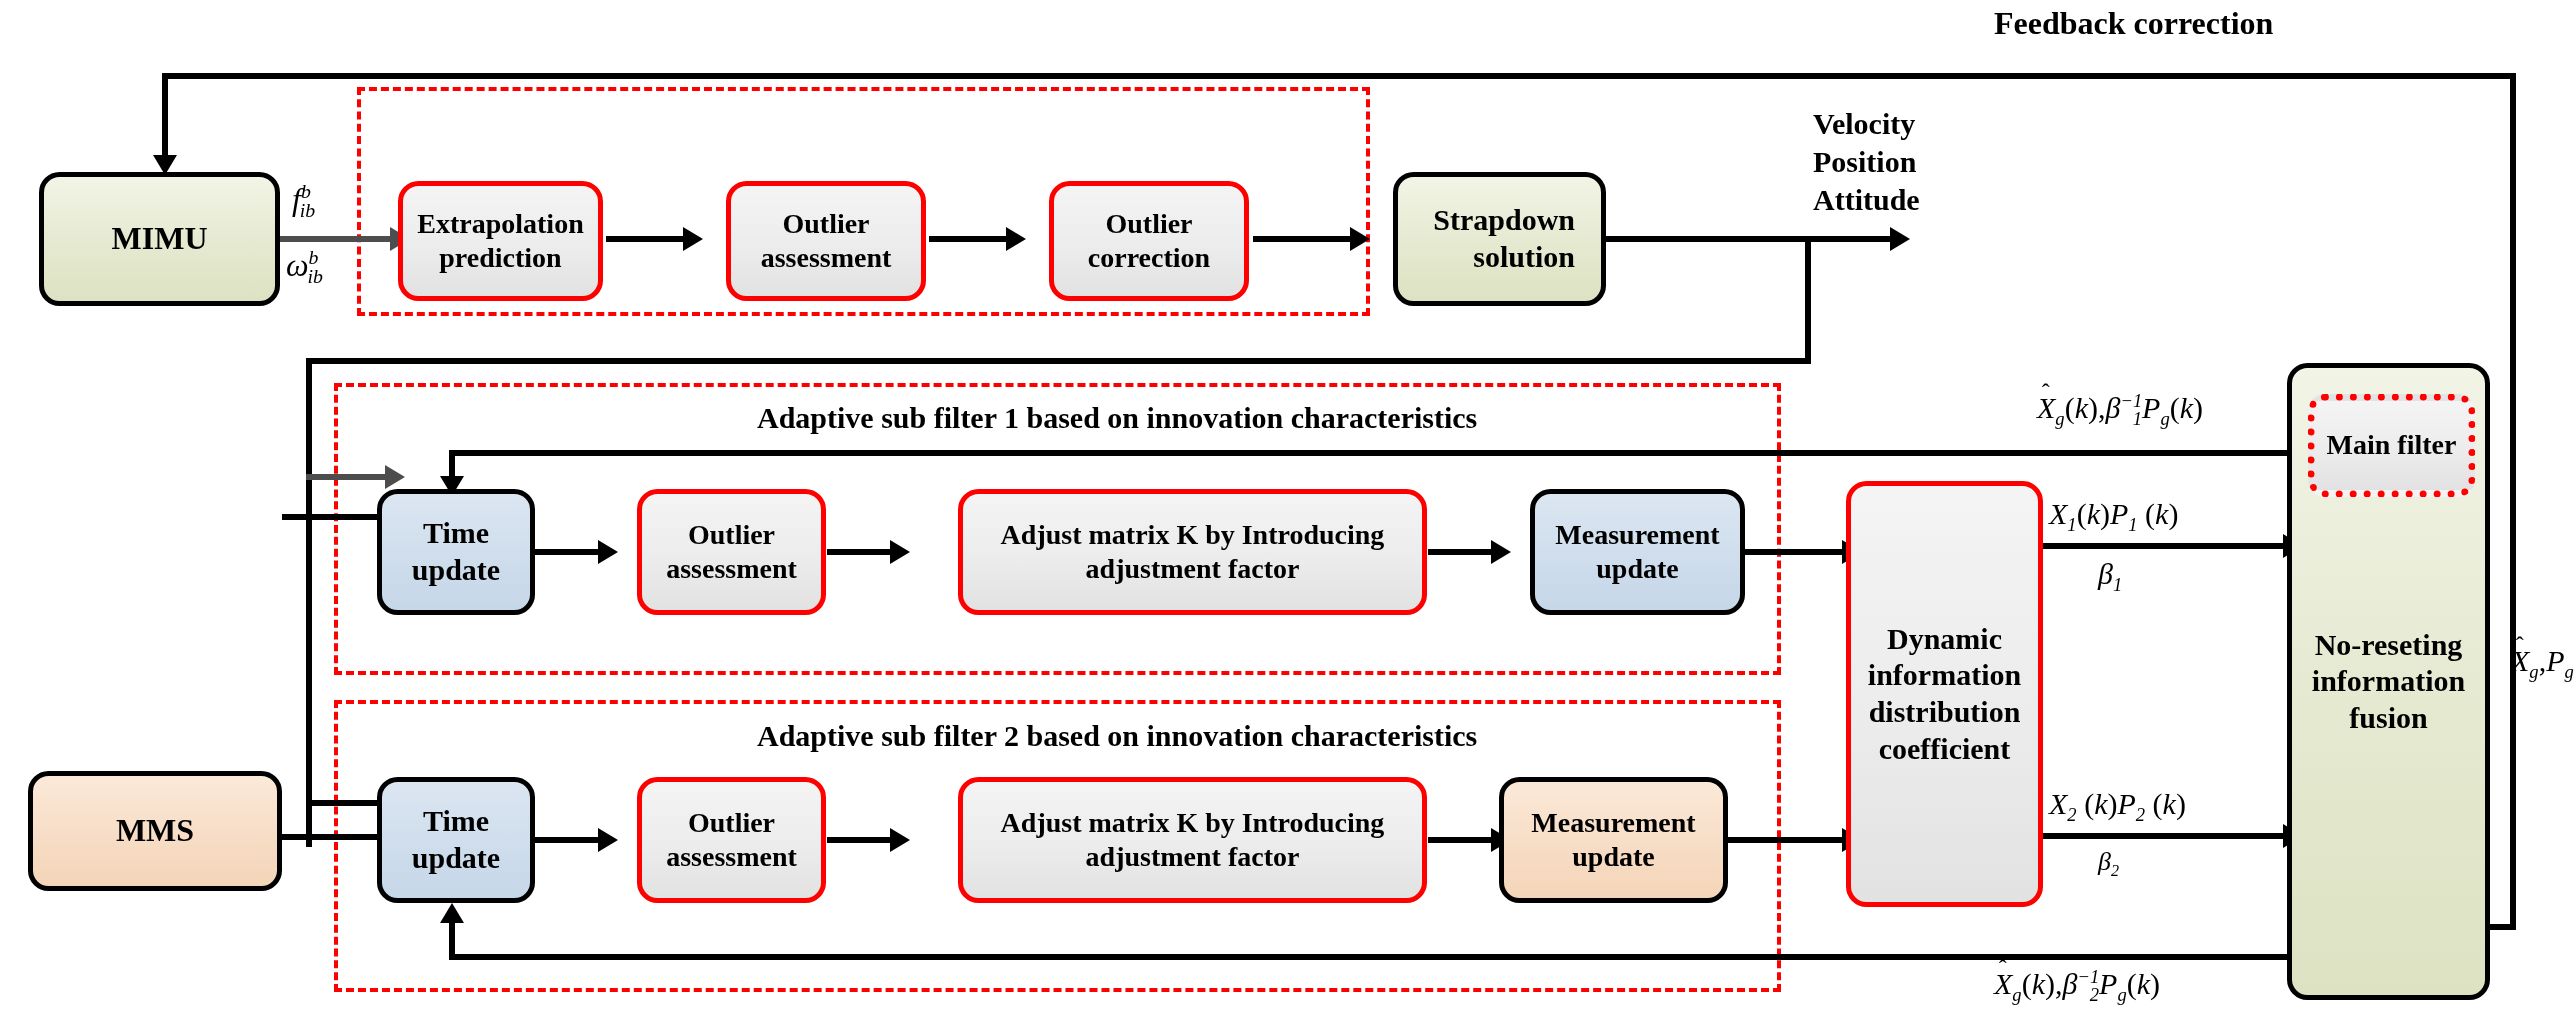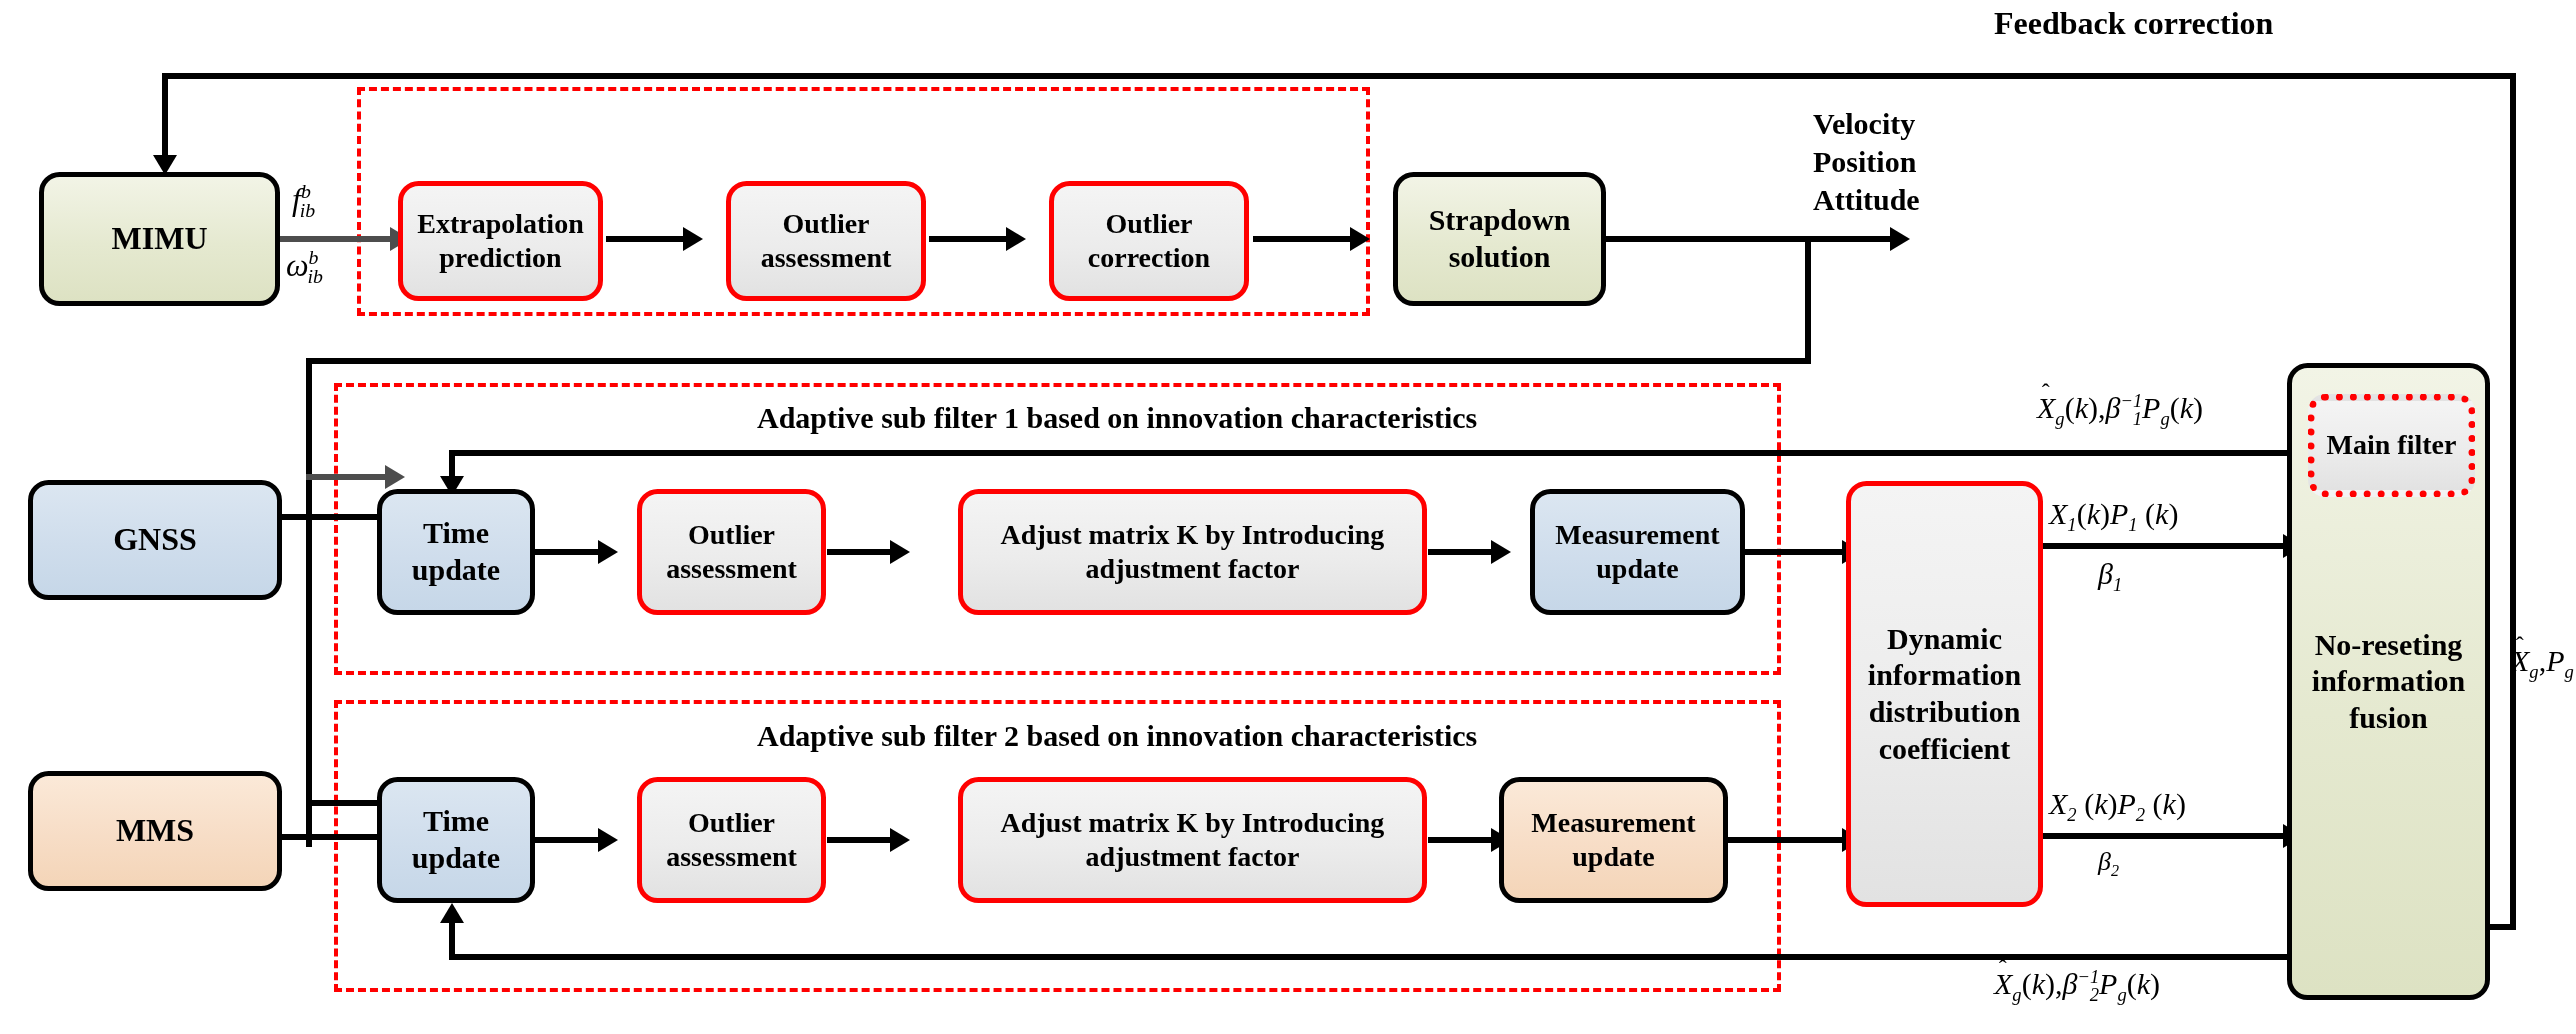--- a/index.html
+++ b/index.html
@@ -100,36 +100,35 @@
   <div class="ar r" style="left:683px;top:227px;"></div>
 
   <div class="node red g-grey" style="left:726px;top:181px;width:200px;height:120px;font-size:28px;padding:0 11px;">Outlier assessment</div>
   <div class="h" style="left:929px;top:236px;width:82px;"></div>
   <div class="ar r" style="left:1006px;top:227px;"></div>
 
   <div class="node red g-grey" style="left:1049px;top:181px;width:200px;height:120px;font-size:28px;padding:12px 11px;">Outlier correction</div>
   <div class="h" style="left:1253px;top:236px;width:103px;"></div>
   <div class="ar r" style="left:1350px;top:227px;"></div>
 
-  <div class="node blk g-olive" style="left:1393px;top:172px;width:213px;height:134px;font-size:30px;padding:0 26px;">Strapdown solution</div>
+  <div class="node blk g-olive" style="left:1393px;top:172px;width:213px;height:134px;font-size:30px;padding:0 26px;text-align:right;">Strapdown solution</div>
 
   <div class="h" style="left:1606px;top:236px;width:288px;"></div>
   <div class="ar r" style="left:1890px;top:227px;"></div>
   <div class="v" style="left:1805px;top:236px;height:128px;"></div>
   <div class="h" style="left:306px;top:358px;width:1504px;"></div>
   <div class="v" style="left:306px;top:358px;height:489px;"></div>
 
   <div class="lbl bold" style="left:1813px;top:107px;font-size:30px;">Velocity</div>
   <div class="lbl bold" style="left:1813px;top:145px;font-size:30px;">Position</div>
   <div class="lbl bold" style="left:1813px;top:183px;font-size:30px;">Attitude</div>
 
   <div class="dash" style="left:334px;top:383px;width:1447px;height:292px;"></div>
   <div class="dash-title" style="left:757px;top:401px;font-size:30px;">Adaptive sub filter 1 based on innovation characteristics</div>
 
-  <div class="node blk g-blue" style="left:28px;top:480px;width:254px;height:120px;font-size:32px;">GNSS</div>
 
   <div class="h" style="left:282px;top:514px;width:106px;"></div>
   <div class="ar r" style="left:385px;top:506px;"></div>
   <div class="h grey" style="left:306px;top:474px;width:83px;"></div>
   <div class="ar r grey" style="left:385px;top:465px;"></div>
 
   <div class="node blk g-blue" style="left:377px;top:489px;width:158px;height:126px;font-size:30px;padding:0 6.3px;">Time update</div>
   <div class="h" style="left:535px;top:549px;width:68px;"></div>
   <div class="ar r" style="left:598px;top:540px;"></div>
 

